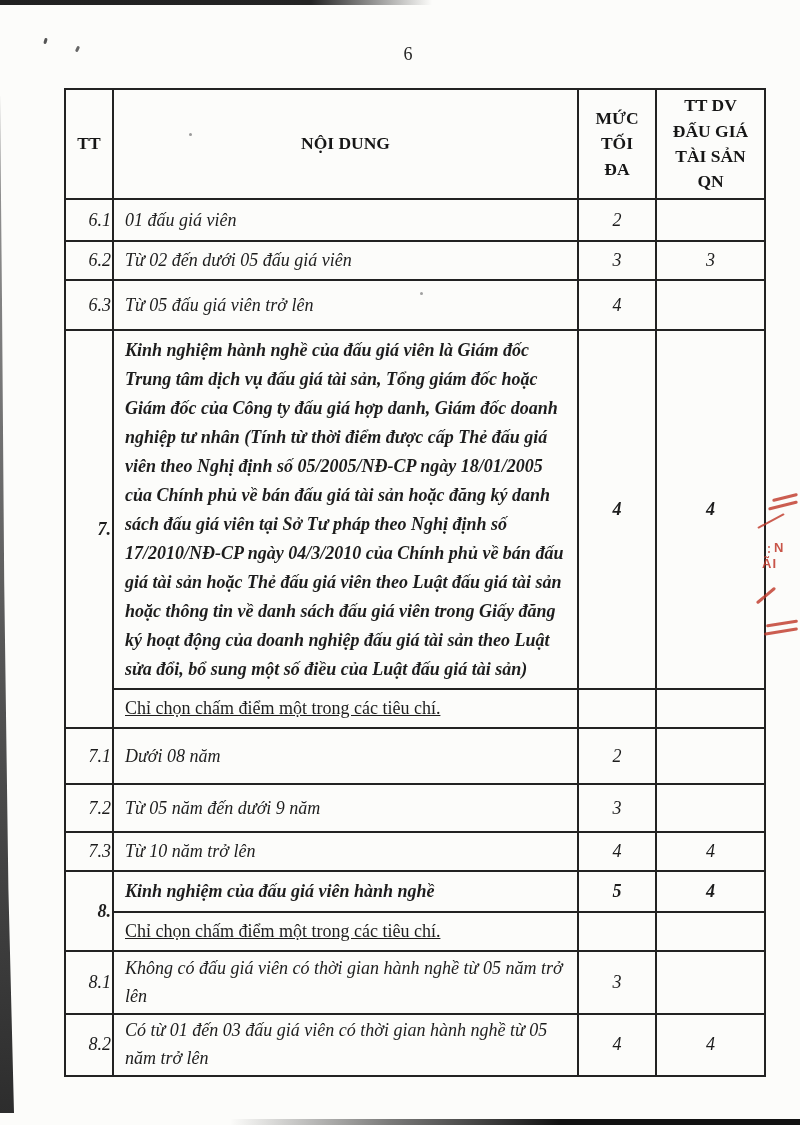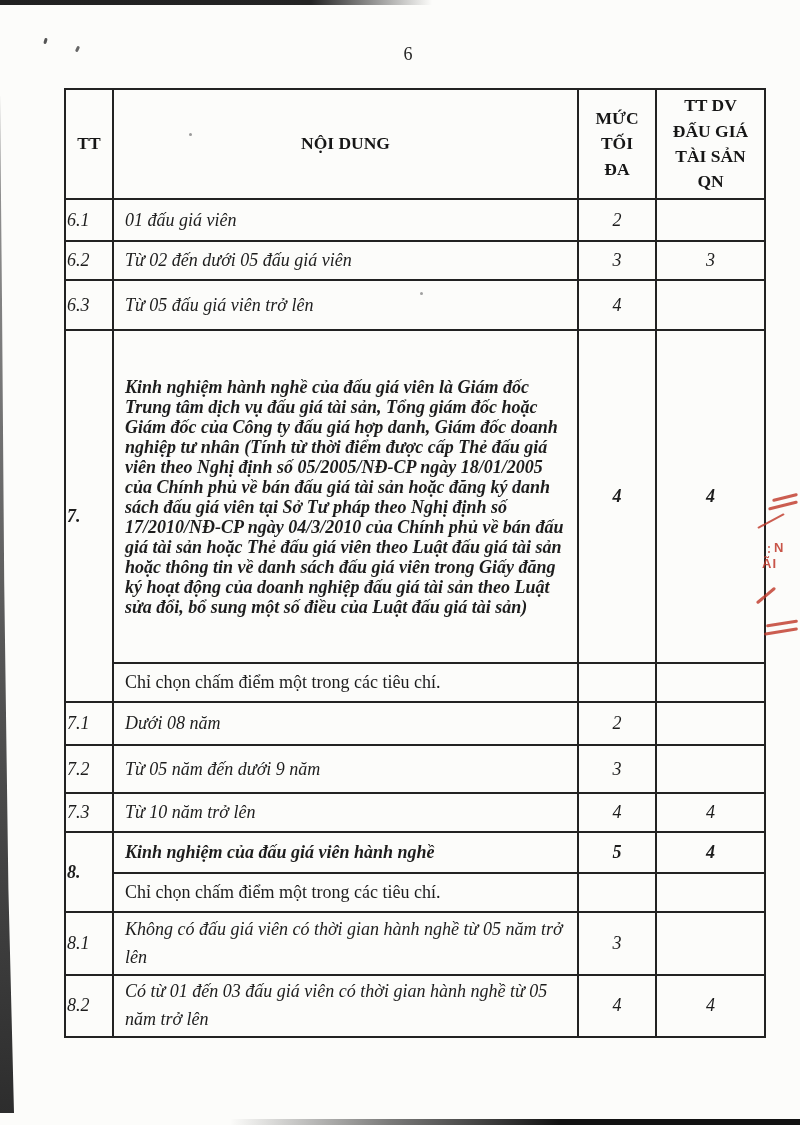--- a/index.html
+++ b/index.html
@@ -28,26 +28,26 @@
     font-size:18px;font-style:italic;
     vertical-align:middle;
     padding:2px 24px;
     overflow:hidden;
   }
   td.hdr{
     font-style:normal;font-weight:bold;text-align:center;
     font-size:17.5px;line-height:1.45;white-space:pre-line;
     padding:2px 2px;color:#161616;
   }
-  td.tt{text-align:left;padding:8px 1px;}
+  td.tt{text-align:right;padding:8px 1px;}
   td.nd{padding-left:11px;padding-right:6px;}
   td.score{text-align:center;}
-  td.note{font-style:normal;}
+  td.note{font-style:normal;text-decoration:underline;}
   .bi{font-weight:bold;}
-  td.para{line-height:20px;padding-top:5px;padding-bottom:4px;margin-left:32px;}
+  td.para{line-height:29px;padding-top:5px;padding-bottom:4px;margin-left:32px;}
   td.two-line{line-height:1.55;margin-top:31px;}
   
   .scan-strip-top{
     position:absolute;left:0;top:0;width:432px;height:5px;
     background:linear-gradient(to right,#212121 0%,#242424 72%,rgba(34,34,34,0) 100%);
   }
   .scan-shadow-left{
     position:absolute;left:0;top:92px;width:14px;height:1021px;
     background:linear-gradient(180deg,#9c9c9c 0%,#565656 55%,#2d2d2d 100%);
     clip-path:polygon(0 0,14% 20%,30% 48%,60% 78%,100% 100%,0 100%);
@@ -141,21 +141,21 @@
       <td class="score bi">4</td>
       <td class="score bi">4</td>
     </tr>
 
     <tr style="height:39px">
       <td class="nd note">Chỉ chọn chấm điểm một trong các tiêu chí.</td>
       <td class="score"></td>
       <td class="score"></td>
     </tr>
 
-    <tr style="height:43px">
+    <tr style="height:56px">
       <td class="tt">7.1</td>
       <td class="nd">Dưới 08 năm</td>
       <td class="score">2</td>
       <td class="score"></td>
     </tr>
 
     <tr style="height:48px">
       <td class="tt">7.2</td>
       <td class="nd">Từ 05 năm đến dưới 9 năm</td>
       <td class="score">3</td>

